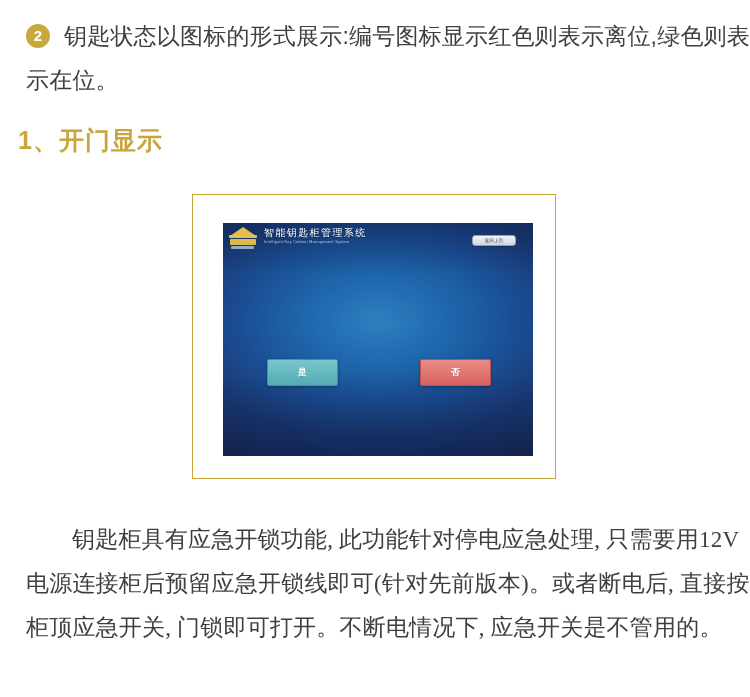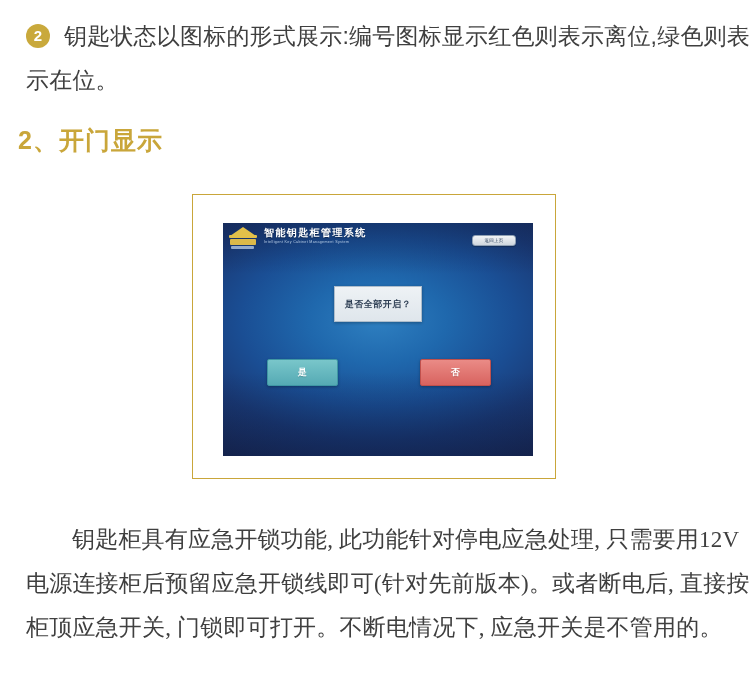--- a/index.html
+++ b/index.html
@@ -155,21 +155,21 @@
     border-radius: 1px;
   }
 
   #device-title-block {
     position: absolute;
     left: 41px;
     top: 4px;
   }
   #device-title {
     font-size: 10px;
-    font-weight: 700;
+    font-weight: 400;
     color: #ffffff;
     letter-spacing: 1.4px;
     line-height: 12px;
     white-space: nowrap;
     text-shadow: 0 1px 1px rgba(0,0,0,0.35);
   }
   #device-subtitle {
     font-size: 3.6px;
     color: #b9cfe8;
     letter-spacing: 0.35px;
@@ -259,21 +259,21 @@
     width: 724px;
     text-indent: 46px;
     font-family: Liberation Serif, serif;
   }
 </style>
 </head>
 <body>
 
 <div class="doc-para" id="para-1"><span class="badge-num">2</span><span>钥匙状态以图标的形式展示:编号图标显示红色则表示离位,绿色则表示在位。</span></div>
 
-<div id="section-heading">2、开门显示</div>
+<div id="section-heading">1、开门显示</div>
 
 <div id="figure-frame">
 
   <div id="device-screen">
 
     <div id="device-header">
 
       <div id="brand-logo">
         <span class="roof"></span>
         <span class="roof2"></span>
@@ -282,23 +282,20 @@
       </div>
 
       <div id="device-title-block">
         <div id="device-title">智能钥匙柜管理系统</div>
         <div id="device-subtitle">Intelligent Key Cabinet Management System</div>
       </div>
 
       <div id="back-button">返回上页</div>
     </div>
 
-    <div id="confirm-dialog">
-      <span id="confirm-text">是否全部开启？</span>
-    </div>
 
     <div class="action-button" id="button-yes">是</div>
 
     <div class="action-button" id="button-no">否</div>
 
   </div>
 </div>
 
 <div class="doc-para" id="para-2">钥匙柜具有应急开锁功能, 此功能针对停电应急处理, 只需要用12V电源连接柜后预留应急开锁线即可(针对先前版本)。或者断电后, 直接按柜顶应急开关, 门锁即可打开。不断电情况下, 应急开关是不管用的。</div>
 

